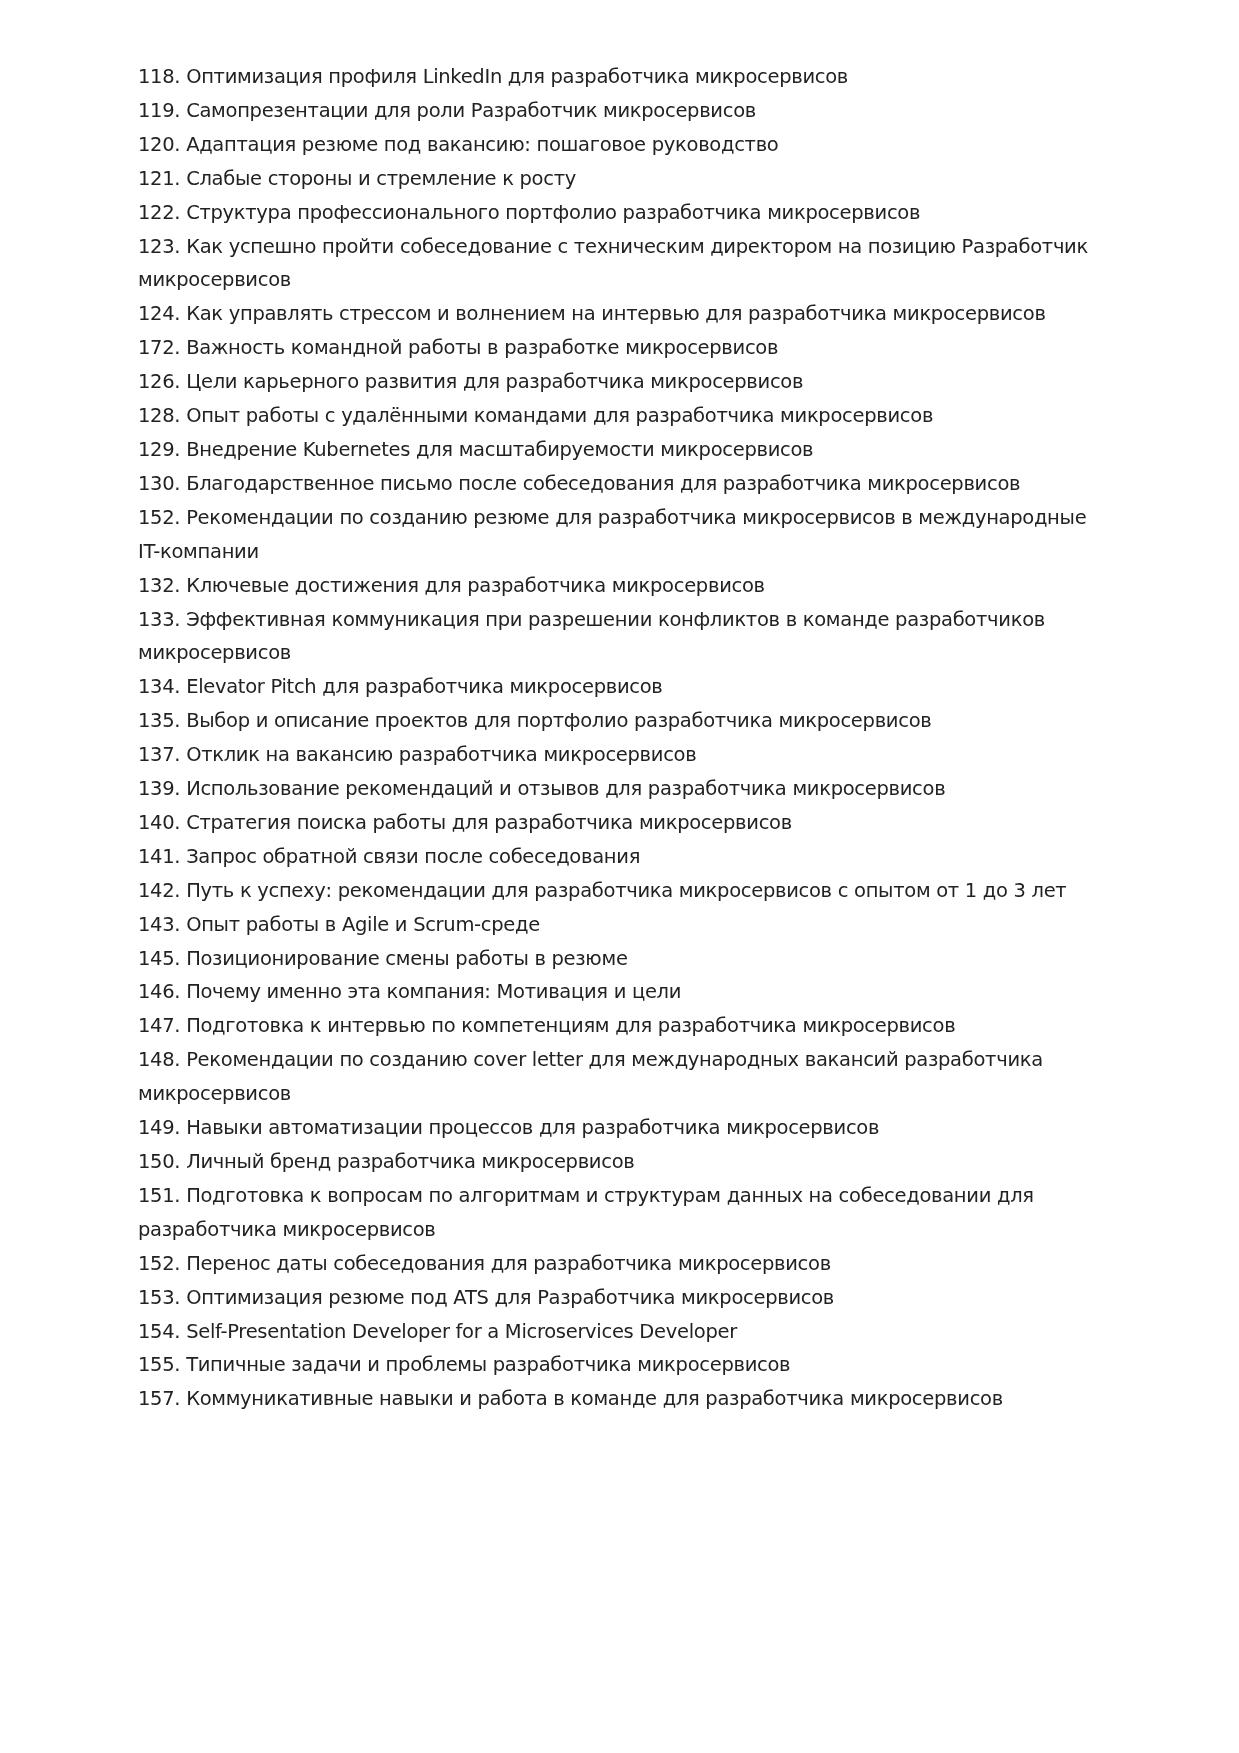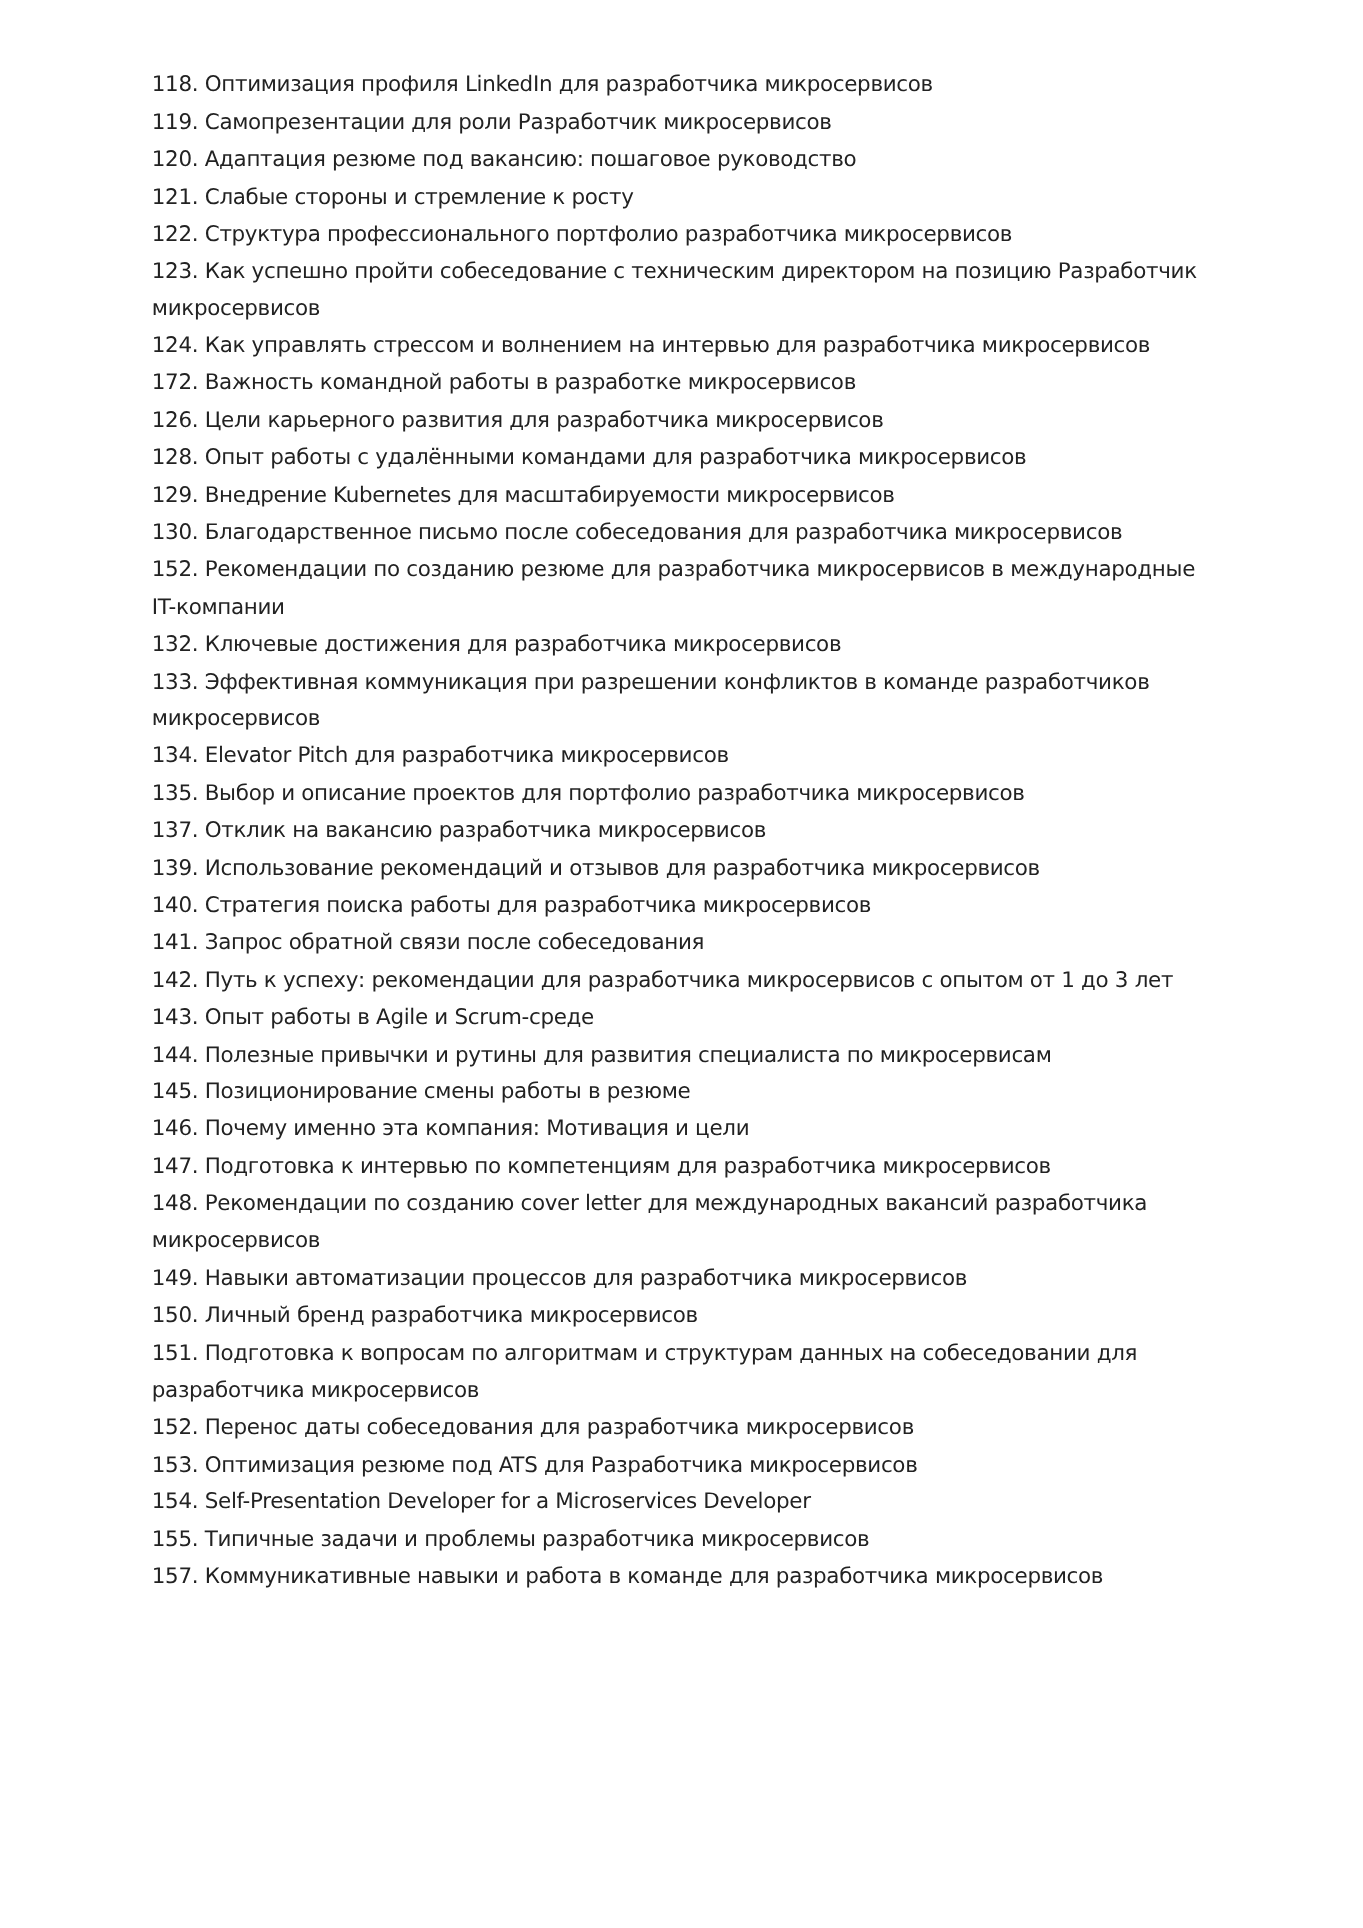--- a/index.html
+++ b/index.html
@@ -38,21 +38,20 @@
     <p class="item"><span>132.</span> <span>Ключевые достижения для разработчика микросервисов</span></p>
     <p class="item"><span>133.</span> <span>Эффективная коммуникация при разрешении конфликтов в команде разработчиков микросервисов</span></p>
     <p class="item"><span>134.</span> <span>Elevator Pitch для разработчика микросервисов</span></p>
     <p class="item"><span>135.</span> <span>Выбор и описание проектов для портфолио разработчика микросервисов</span></p>
     <p class="item"><span>137.</span> <span>Отклик на вакансию разработчика микросервисов</span></p>
     <p class="item"><span>139.</span> <span>Использование рекомендаций и отзывов для разработчика микросервисов</span></p>
     <p class="item"><span>140.</span> <span>Стратегия поиска работы для разработчика микросервисов</span></p>
     <p class="item"><span>141.</span> <span>Запрос обратной связи после собеседования</span></p>
     <p class="item"><span>142.</span> <span>Путь к успеху: рекомендации для разработчика микросервисов с опытом от 1 до 3 лет</span></p>
     <p class="item"><span>143.</span> <span>Опыт работы в Agile и Scrum-среде</span></p>
-    <p class="item"><span>144.</span> <span>Полезные привычки и рутины для развития специалиста по микросервисам</span></p>
     <p class="item"><span>145.</span> <span>Позиционирование смены работы в резюме</span></p>
     <p class="item"><span>146.</span> <span>Почему именно эта компания: Мотивация и цели</span></p>
     <p class="item"><span>147.</span> <span>Подготовка к интервью по компетенциям для разработчика микросервисов</span></p>
     <p class="item"><span>148.</span> <span>Рекомендации по созданию cover letter для международных вакансий разработчика микросервисов</span></p>
     <p class="item"><span>149.</span> <span>Навыки автоматизации процессов для разработчика микросервисов</span></p>
     <p class="item"><span>150.</span> <span>Личный бренд разработчика микросервисов</span></p>
     <p class="item"><span>151.</span> <span>Подготовка к вопросам по алгоритмам и структурам данных на собеседовании для разработчика микросервисов</span></p>
     <p class="item"><span>152.</span> <span>Перенос даты собеседования для разработчика микросервисов</span></p>
     <p class="item"><span>153.</span> <span>Оптимизация резюме под ATS для Разработчика микросервисов</span></p>
     <p class="item"><span>154.</span> <span>Self-Presentation Developer for a Microservices Developer</span></p>

